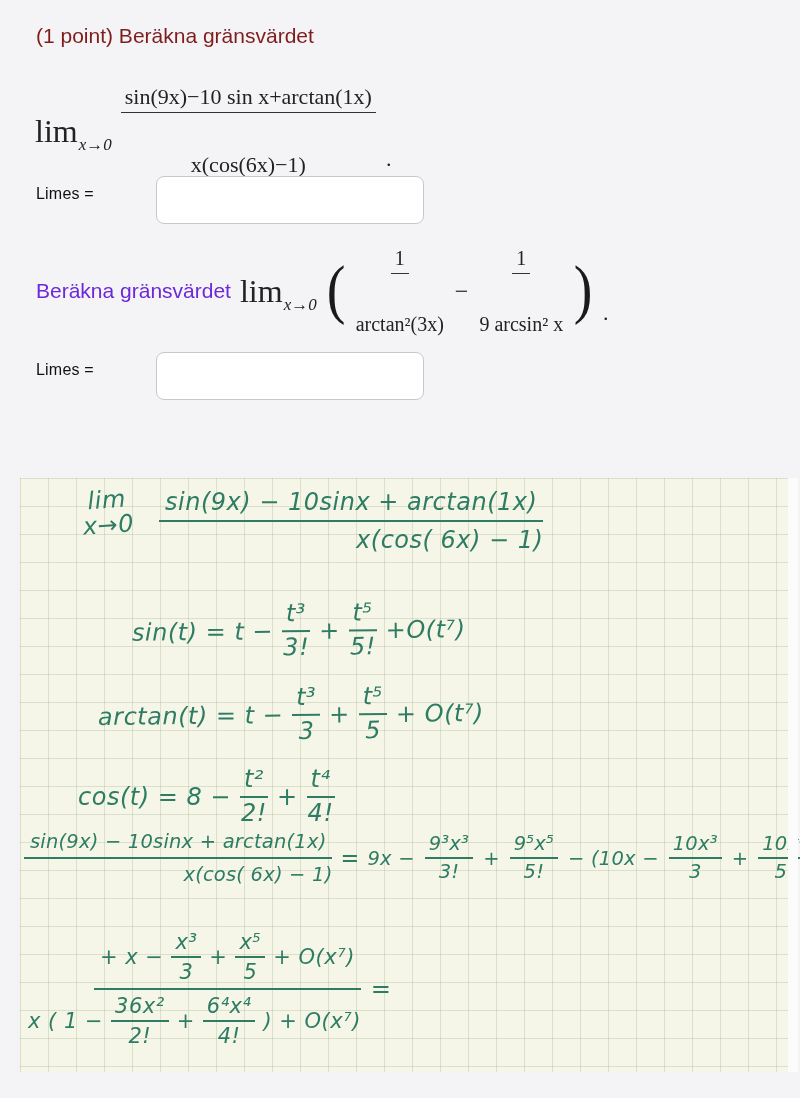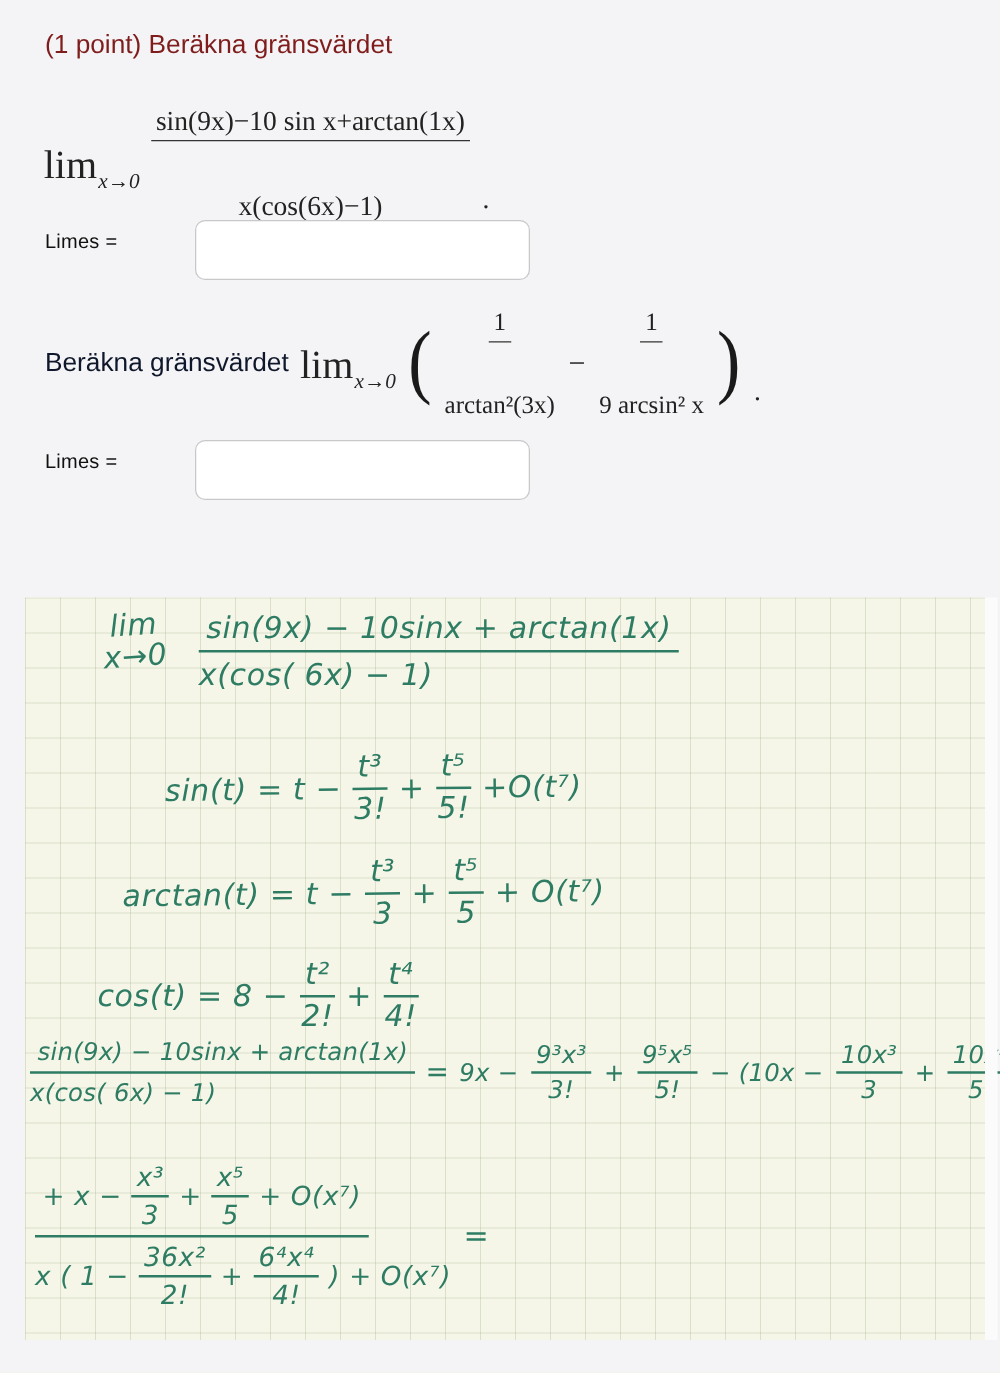--- a/index.html
+++ b/index.html
@@ -46,21 +46,21 @@
     border-radius:8px;
     font-size:20px; padding:0 10px;
     font-family:"Liberation Sans", sans-serif;
     outline:none;
   }
 
   .problem2-row {
     position:absolute; left:36px; top:250px;
     display:flex; align-items:center; gap:9px; height:82px;
   }
-  .p2-intro { font-size:21px; color:#0f172a; white-space:nowrap; }
+  .p2-intro { font-size:21px; color:#6d28d9; white-space:nowrap; }
   .bigparen {
     font-family:"Liberation Serif", serif;
     font-size:66px; font-weight:300; line-height:1;
     transform:scaleX(0.85);
     position:relative; top:-2px;
   }
   .p2frac { font-size:20px; }
   .p2-minus { font-size:24px; padding:0 2px; }
 
   
@@ -82,21 +82,21 @@
     font-style:italic;
     color:#2e7c63;
     letter-spacing:0.5px;
   }
   .hw-line { position:absolute; display:flex; align-items:center; white-space:nowrap; }
 
   .hfrac { display:inline-flex; flex-direction:column; align-items:center; line-height:1.15; margin:0 2px; }
   .hfrac .hn { padding:0 4px 2px; border-bottom:2px solid currentColor; }
   .hfrac .hd { padding-top:2px; }
 
-  .vfrac { display:inline-flex; flex-direction:column; align-items:flex-start; }
+  .vfrac { display:inline-flex; flex-direction:column; align-items:flex-end; }
   .vfrac .vnum, .vfrac .vden { display:flex; align-items:center; gap:6px; justify-content:center; }
   .vfrac .vnum { border-bottom:2.4px solid currentColor; padding:0 6px 4px; }
   .vfrac .vden { padding-top:4px; }
 
   .limcol { display:inline-flex; flex-direction:column; align-items:center; line-height:1.05; transform:rotate(-4deg); }
 
   .hw-line1 { left:62px; top:10px;  font-size:24px; gap:26px; align-items:flex-start; }
   .hw-line1 .vfrac { font-size:24px; }
   .hw-line2 { left:112px; top:122px; font-size:24px; gap:7px; transform:rotate(-0.6deg); }
   .hw-line3 { left:78px;  top:206px; font-size:24px; gap:7px; transform:rotate(-0.6deg); }

